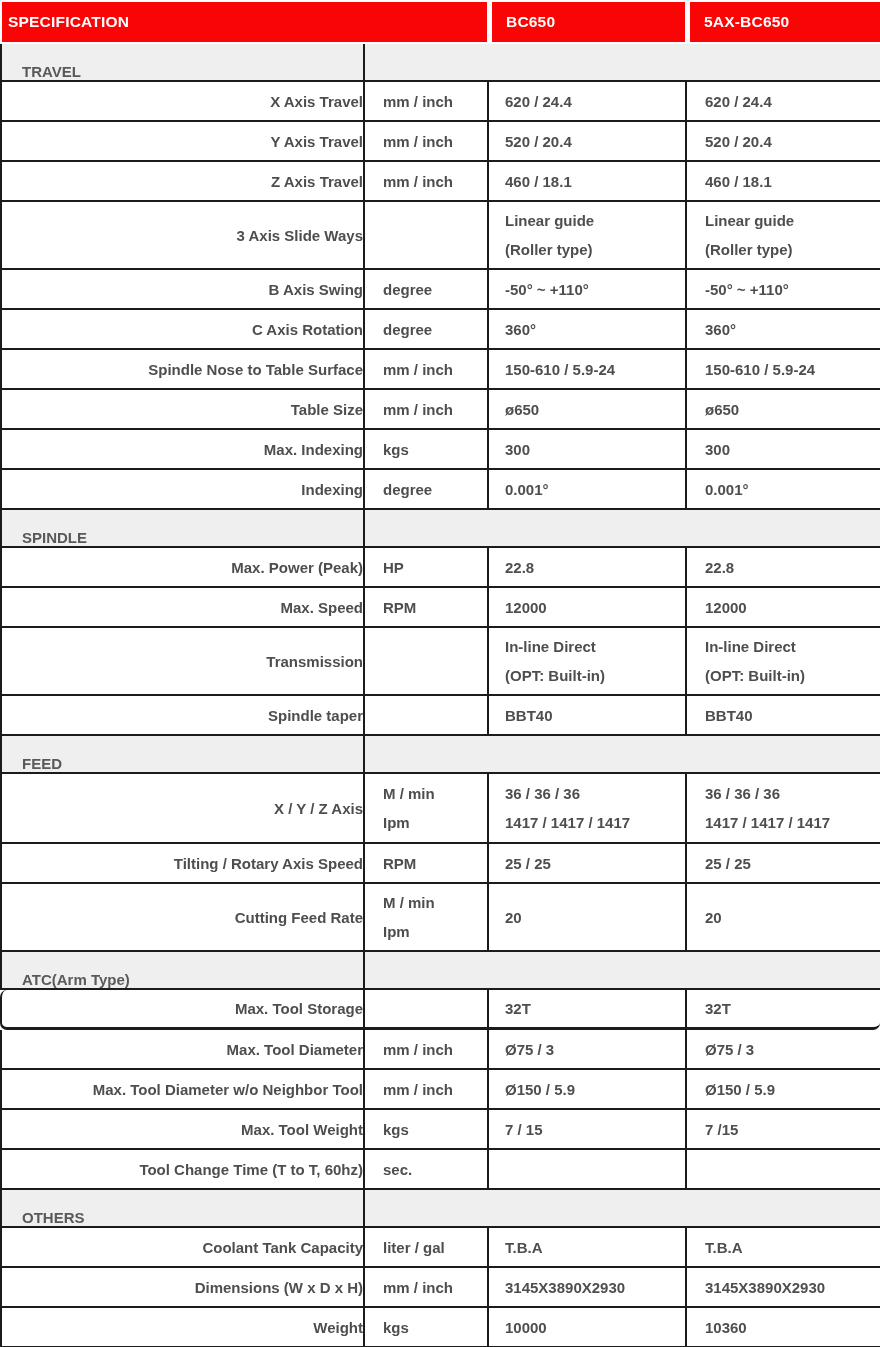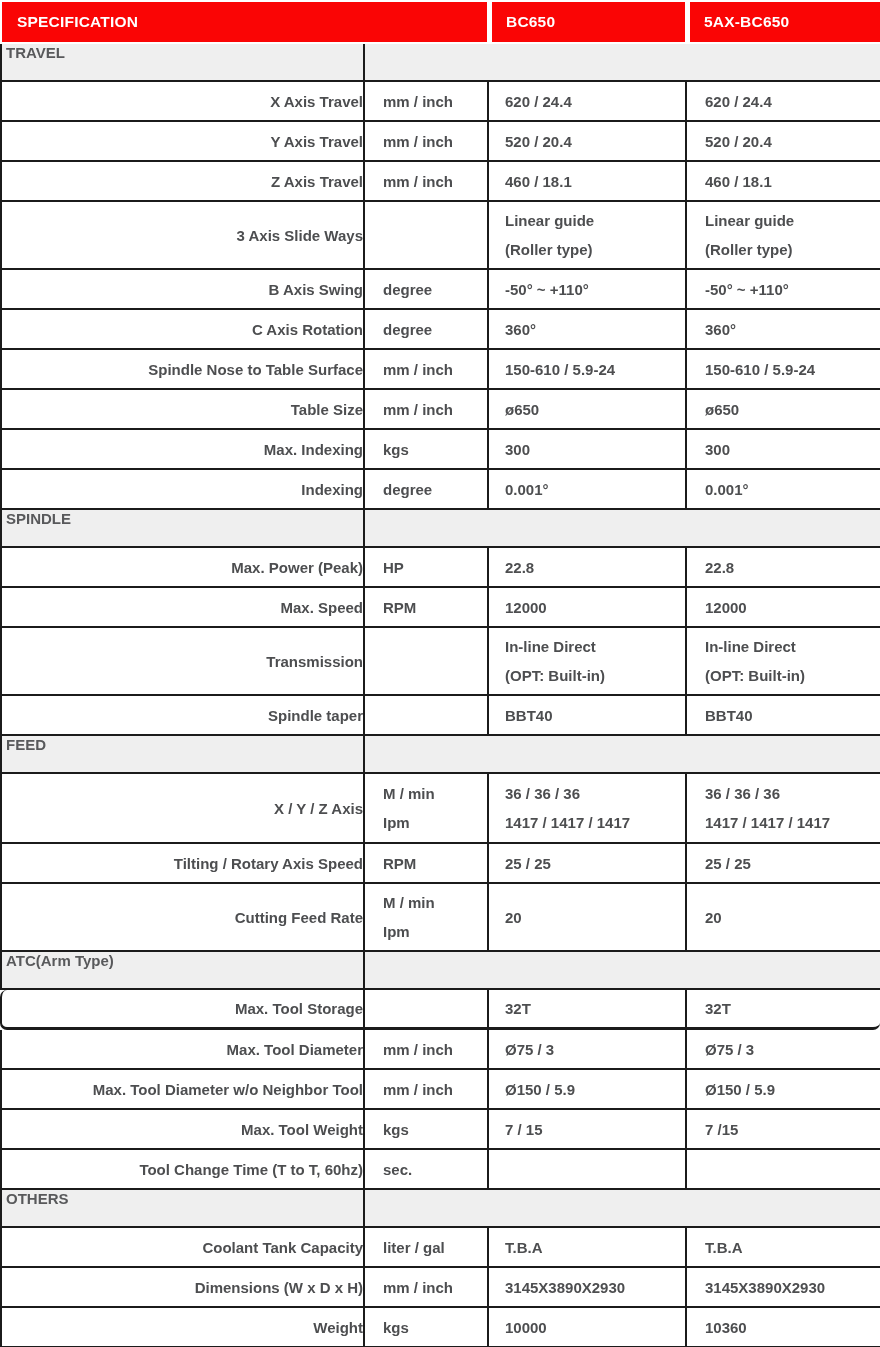--- a/index.html
+++ b/index.html
@@ -12,26 +12,26 @@
   body{
     width:880px;height:1347px;position:relative;overflow:hidden;
     font-family:"Liberation Sans","DejaVu Sans",sans-serif;
     font-weight:700;font-size:15px;color:var(--body-text);
   }
   .watermark{position:absolute;right:0;top:730px;z-index:-1;opacity:.55;}
   .spec-table{width:880px;position:relative;}
   
   .hdr{display:grid;grid-template-columns:485px 198px 195px;height:40px;margin:2px 0 2px 2px;}
   .hdr .hcell{background:var(--header-bg);color:var(--header-text);display:flex;align-items:center;
-    font-size:15.5px;letter-spacing:.2px;padding-left:15px;}
+    font-size:15.5px;letter-spacing:.2px;padding-left:6px;}
   .hdr .hcell.gap{border-left:5px solid var(--page-bg);padding-left:14px;}
   
   .row,.sec{border-left:2px solid var(--border);border-bottom:2px solid var(--border);}
   .sec{display:grid;grid-template-columns:361px 1fr;height:38px;background:var(--section-bg);}
-  .sec .scell{display:flex;align-items:flex-start;color:var(--section-text);padding-left:4px;}
+  .sec .scell{display:flex;align-items:flex-end;color:var(--section-text);padding-left:20px;}
   .sec .sfill{border-left:2px solid var(--border);}
   .row{display:grid;grid-template-columns:361px 124px 198px 195px;height:40px;}
   .row.tall{height:68px;}
   .row.xl{height:70px;}
   .row.thick{border-bottom-width:3px;border-radius:7px;}
   .cell{display:flex;align-items:center;}
   .cell span{white-space:pre-line;line-height:21px;}
   .row.tall .cell span,.row.xl .cell span{line-height:29px;}
   .cell.label{padding-left:20px;justify-content:flex-end;}
   .cell.unit{border-left:2px solid var(--border);padding-left:18px;}

